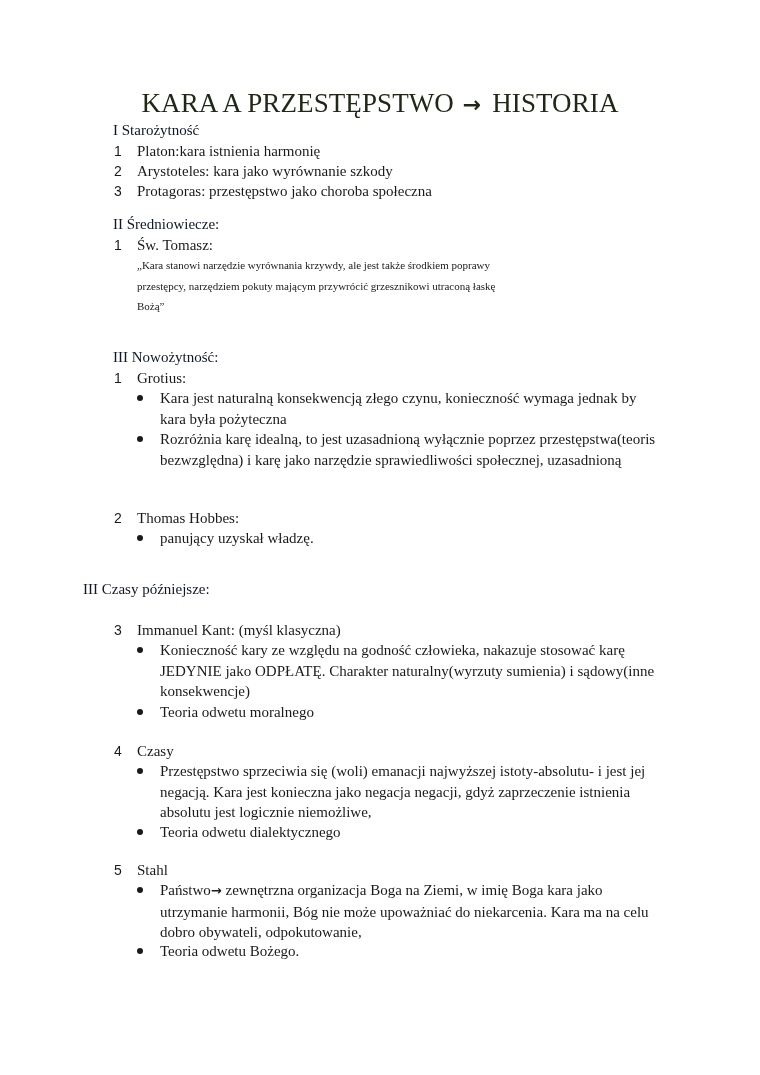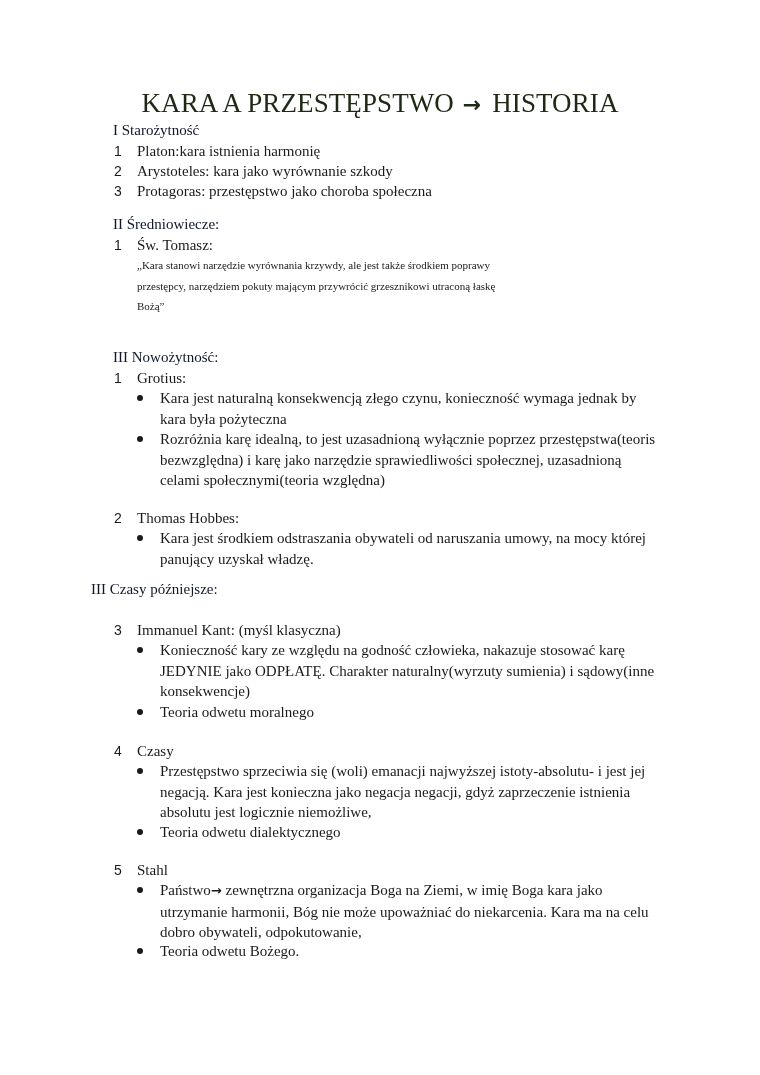--- a/index.html
+++ b/index.html
@@ -143,38 +143,36 @@
       <div>Kara jest naturalną konsekwencją złego czynu, konieczność wymaga jednak by</div>
       <div>kara była pożyteczna</div>
     </div>
   </div>
 
   <div class="bullet-item" style="left:137px; top:429px;">
     <span class="bullet-dot"></span>
     <div class="bullet-text" style="width:560px;">
       <div style="white-space:nowrap;">Rozróżnia karę idealną, to jest uzasadnioną wyłącznie poprzez przestępstwa(teoris</div>
       <div>bezwzględna) i karę jako narzędzie sprawiedliwości społecznej, uzasadnioną</div>
-      <div>celami społecznymi(teoria względna)</div>
     </div>
   </div>
 
   <div class="num-item" style="left:114px; top:508px;">
     <span class="num">2</span>
     <span class="num-text" style="left:23px;">Thomas Hobbes:</span>
   </div>
 
   <div class="bullet-item" style="left:137px; top:528px;">
     <span class="bullet-dot"></span>
     <div class="bullet-text" style="width:540px;">
-      <div>Kara jest środkiem odstraszania obywateli od naruszania umowy, na mocy której</div>
       <div>panujący uzyskał władzę.</div>
     </div>
   </div>
 
-  <div class="section-head" style="left:91px; top:579px;">III Czasy późniejsze:</div>
+  <div class="section-head" style="left:83px; top:579px;">III Czasy późniejsze:</div>
 
   <div class="num-item" style="left:114px; top:620px;">
     <span class="num">3</span>
     <span class="num-text" style="left:23px;">Immanuel Kant: (myśl klasyczna)</span>
   </div>
 
   <div class="bullet-item" style="left:137px; top:640px;">
     <span class="bullet-dot"></span>
     <div class="bullet-text" style="width:540px;">
       <div>Konieczność kary ze względu na godność człowieka, nakazuje stosować karę</div>

